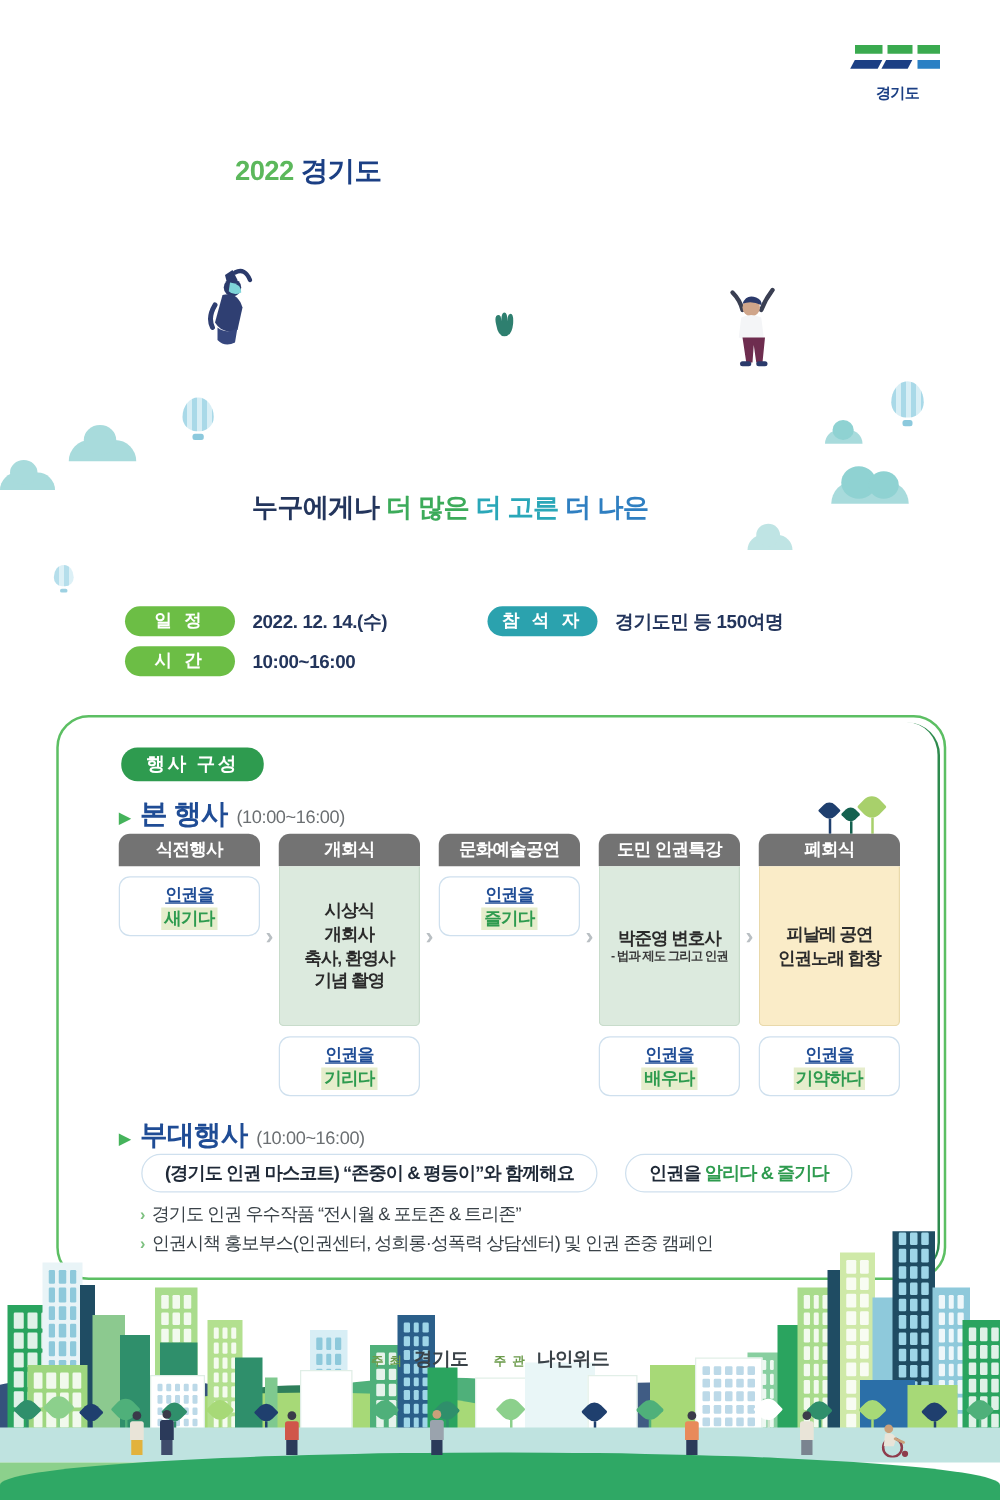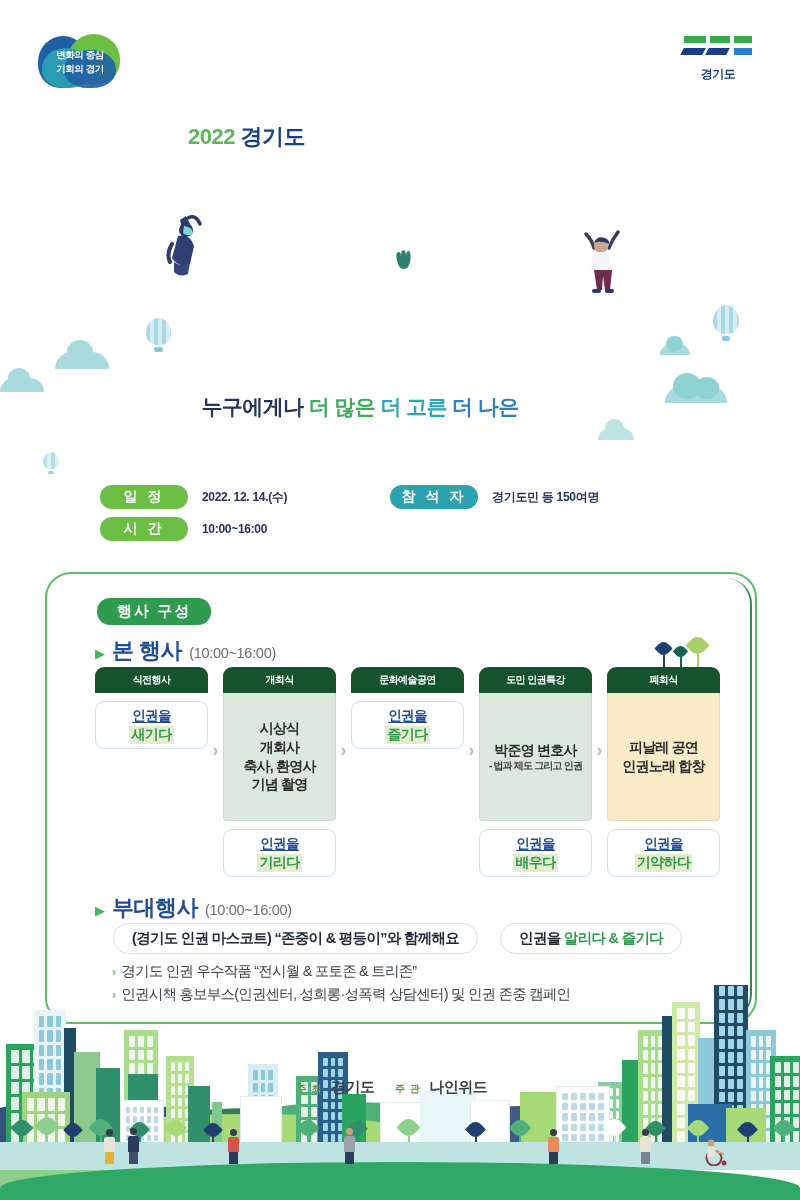--- a/index.html
+++ b/index.html
@@ -67,21 +67,21 @@
   
   .infobar { position:absolute; left:100px; top:484px; width:620px; }
   .inforow { display:flex; align-items:center; height:26px; margin-bottom:6px; }
   .pill {
     width:88px; height:24px; border-radius:12px; color:#fff;
     font-size:14px; font-weight:bold; letter-spacing:3px;
     display:flex; align-items:center; justify-content:center; flex:0 0 88px;
   }
   .pill.green { background:#6cbe45; }
   .pill.teal  { background:#2ba2ae; }
-  .infoval { margin-left:14px; font-size:12px; font-weight:bold; color:#23355c; letter-spacing:-0.3px; white-space:nowrap; }
+  .infoval { margin-left:14px; font-size:15px; font-weight:bold; color:#23355c; letter-spacing:-0.3px; white-space:nowrap; }
   .infocol { position:absolute; left:0; top:0; }
   .infocol.right { left:290px; }
 
   
   .frame {
     position:absolute; left:45px; top:572px; width:712px; height:452px;
     border:2.5px solid #5cbf63; border-radius:26px; background:rgba(255,255,255,0.0);
   }
   .frame-inner {
     position:absolute; left:52px; top:578px; width:700px; height:442px;
@@ -104,23 +104,23 @@
   
   .trees { position:absolute; left:655px; top:625px; width:60px; height:42px; }
   .tree { position:absolute; bottom:0; }
   .tree .leaf { border-radius:50% 8% 50% 8%; transform:rotate(45deg); }
   .tree .trunk { width:2px; background:#7cb342; margin:0 auto; }
 
   
   .cards { position:absolute; left:95px; top:667px; width:625px; display:flex; }
   .card { width:113px; position:relative; }
   .card .chead {
-    height:26px; background:#14532d; color:#fff; border-radius:9px 9px 0 0;
+    height:26px; background:#737373; color:#fff; border-radius:9px 9px 0 0;
     display:flex; align-items:center; justify-content:center;
-    font-size:10px; font-weight:bold; letter-spacing:-0.6px;
+    font-size:14px; font-weight:bold; letter-spacing:-0.6px;
   }
   .card .cbody {
     height:128px; border-radius:0 0 4px 4px;
     display:flex; flex-direction:column; align-items:center; justify-content:center;
     text-align:center; padding:4px 3px;
   }
   .card .cbody.cream { background:#faecc8; border:1px solid #e9d9ab; border-top:0; }
   .card .cbody.mint  { background:#dceade; border:1px solid #c8dccb; border-top:0; }
   .cbody .ln { font-size:14px; font-weight:bold; color:#2b2b2b; letter-spacing:-0.8px; line-height:1.34; }
   .cbody .sub { font-size:10px; font-weight:bold; color:#3a3a3a; letter-spacing:-0.8px; line-height:1.3; margin-top:-1px; }
@@ -200,30 +200,20 @@
     <div class="balloon-wrap" style="left:713px;top:305px;width:26px;height:38px;">
       <div class="balloon-body"></div>
         <div class="balloon-basket"></div>
     </div>
     <div class="balloon-wrap" style="left:43px;top:452px;width:16px;height:23px;opacity:.85;">
       <div class="balloon-body"></div>
         <div class="balloon-basket"></div>
     </div>
   </div>
 
-  <div class="gg-emblem">
-    <div class="blob" style="left:0;top:2px;width:50px;height:52px;background:#1f5fa8;"></div>
-    <div class="blob" style="left:30px;top:0px;width:52px;height:50px;background:#6cbe45;"></div>
-    <div class="blob" style="left:4px;top:14px;width:48px;height:40px;background:#2a9fb0;opacity:.95;"></div>
-    <div class="blob" style="left:26px;top:16px;width:52px;height:38px;background:#1f5fa8;opacity:.9;"></div>
-    <div class="txt">
-      <span>변화의 중심</span>
-      <span>기회의 경기</span>
-    </div>
-  </div>
 
   <div class="gg-logo">
     <div class="mark">
       <span style="left:6px;top:0;width:22px;height:7px;background:#3aaa4f;"></span>
       <span style="left:32px;top:0;width:20px;height:7px;background:#3aaa4f;"></span>
       <span style="left:56px;top:0;width:18px;height:7px;background:#3aaa4f;"></span>
       <span style="left:4px;top:12px;width:22px;height:7px;background:#1b3f84;transform:skewX(-28deg);"></span>
       <span style="left:29px;top:12px;width:21px;height:7px;background:#1b3f84;transform:skewX(-28deg);"></span>
       <span style="left:56px;top:12px;width:18px;height:7px;background:#2a80c4;"></span>
     </div>

